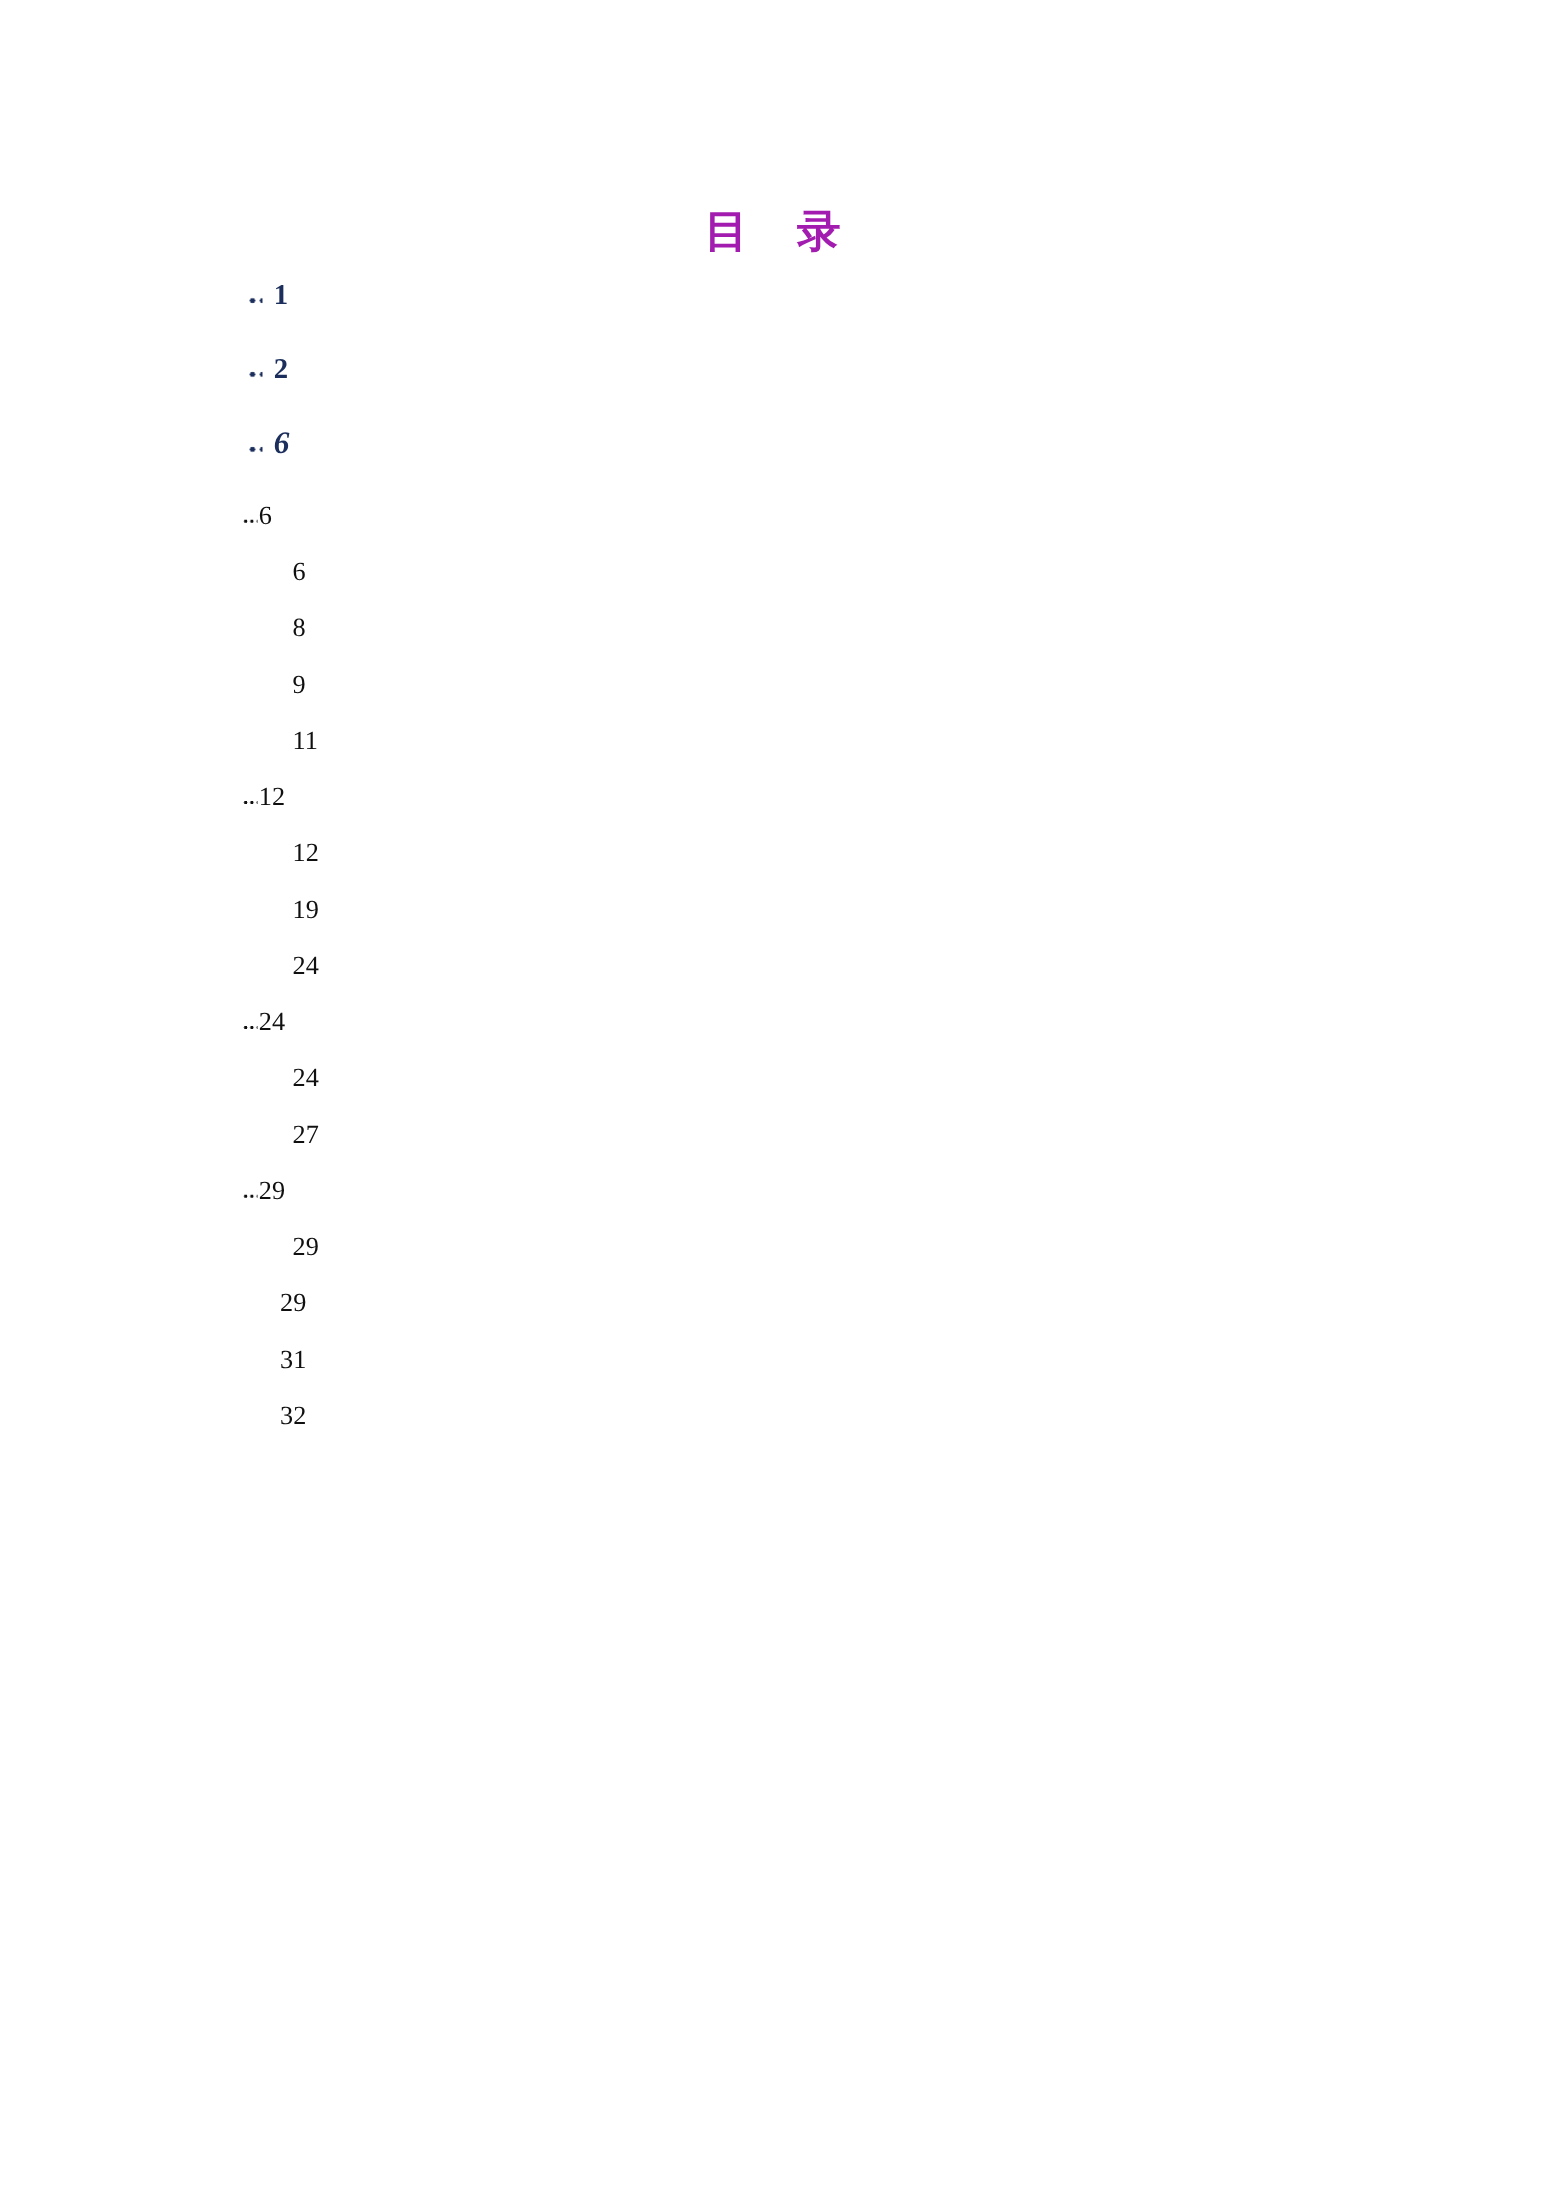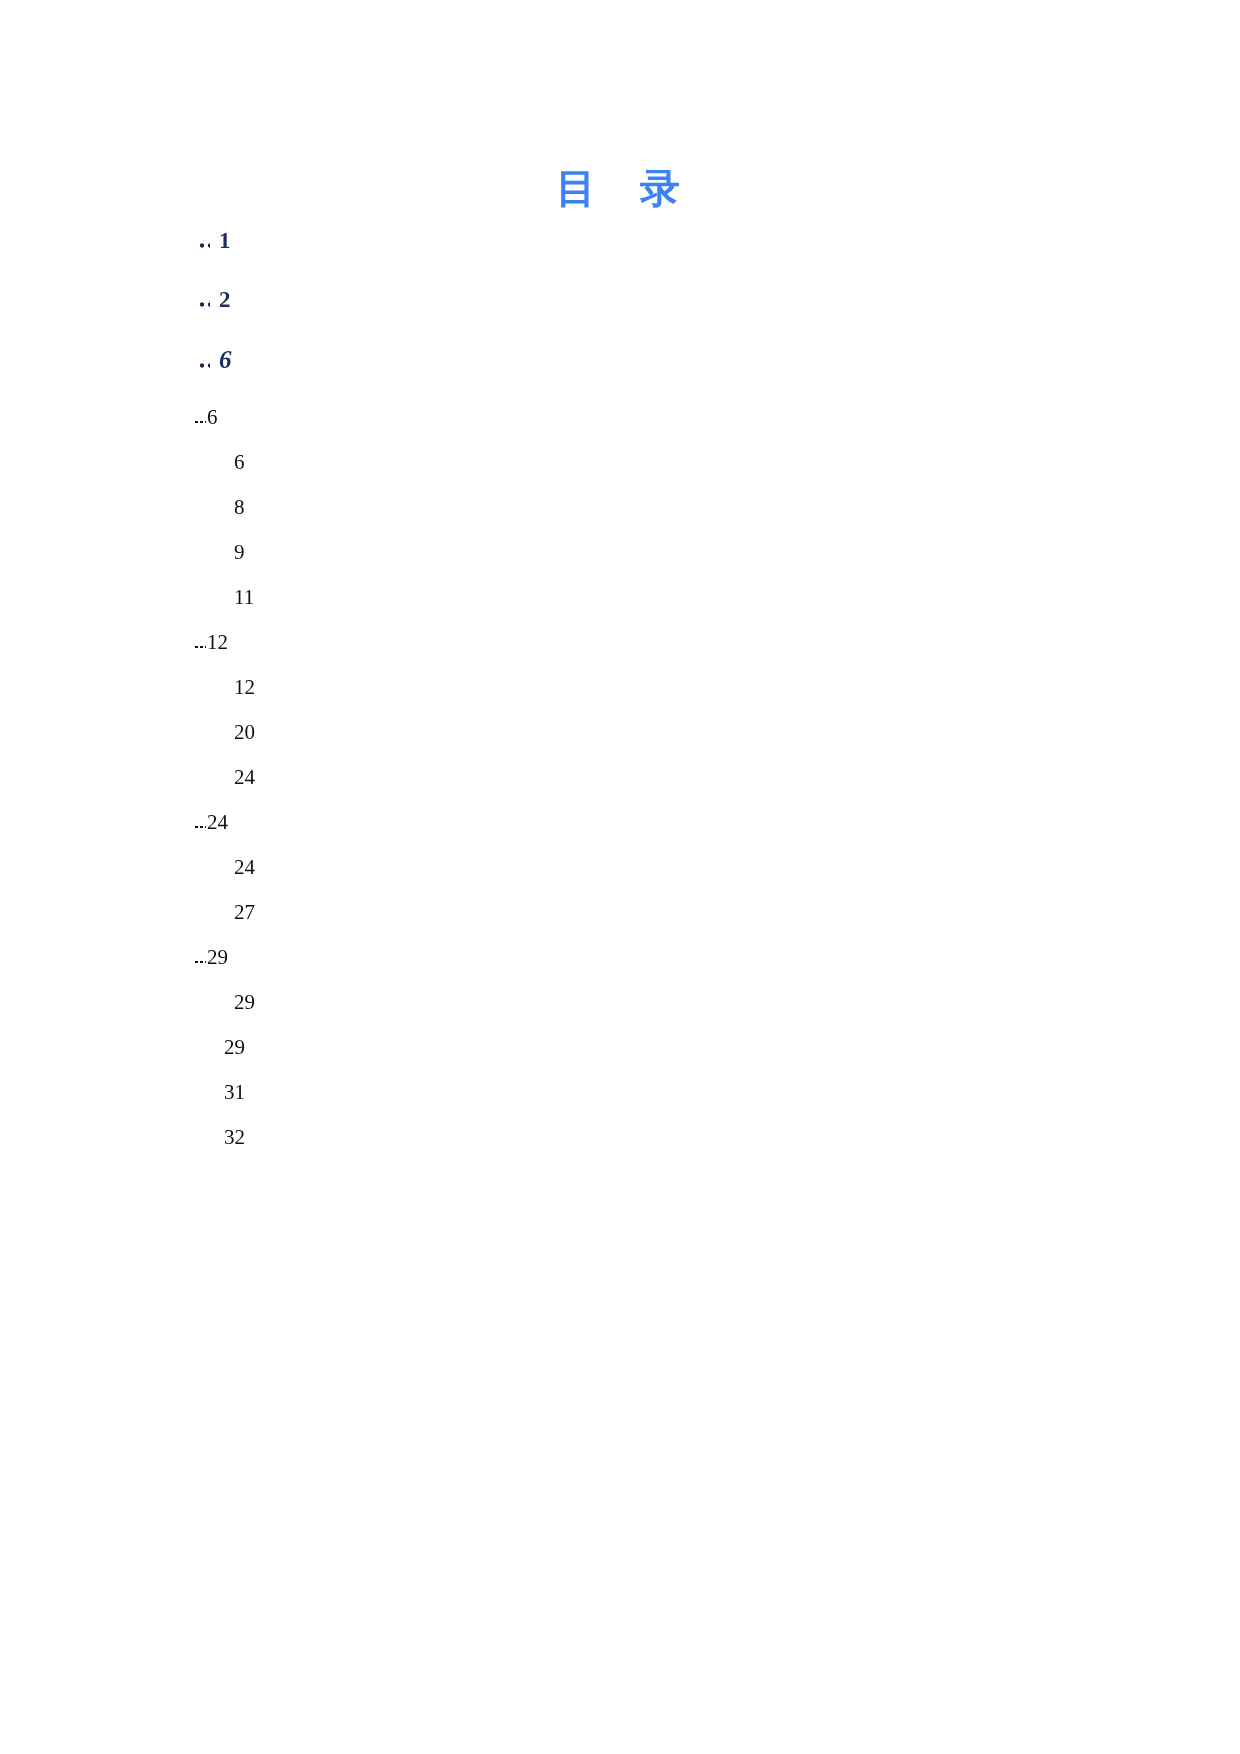--- a/index.html
+++ b/index.html
@@ -13,24 +13,24 @@
   }
   .content {
     position: absolute;
     left: 190px;
     top: 168px;
     width: 858px;
   }
   .doc-title {
     font-family: "Liberation Sans", sans-serif;
     font-weight: bold;
-    font-size: 40px;
+    font-size: 35px;
     line-height: 1;
     text-align: center;
-    color: #3b82f6;
+    color: #a21caf;
     margin: 0 0 18px 0;
     letter-spacing: 2px;
   }
   .toc-list { width: 100%; }
   .row {
     display: flex;
     align-items: baseline;
     width: 100%;
   }
   .row .label { white-space: nowrap; flex: 0 1 auto; overflow: hidden; }
@@ -156,26 +156,26 @@
     <span class="page">12</span>
   </div>
 
   <div class="row sub">
     <span class="label">（一）主要概念说明</span>
     <span class="leader"></span>
     <span class="page">12</span>
   </div>
 
 
-
-  <div class="row sub">
-    <span class="label">（四）非洲数字金融评价指标体系</span>
-    <span class="leader"></span>
-    <span class="page">20</span>
-  </div>
+  <div class="row sub">
+    <span class="label">（三）非洲数字经济综合评价指标体系</span>
+    <span class="leader"></span>
+    <span class="page">19</span>
+  </div>
+
 
 
   <div class="row sub">
     <span class="label">（六）城市级非洲数字经济发展评价体系</span>
     <span class="leader"></span>
     <span class="page">24</span>
   </div>
 
   <div class="row section">
     <span class="label">三 非洲数字经济发展程度测算方法</span>

